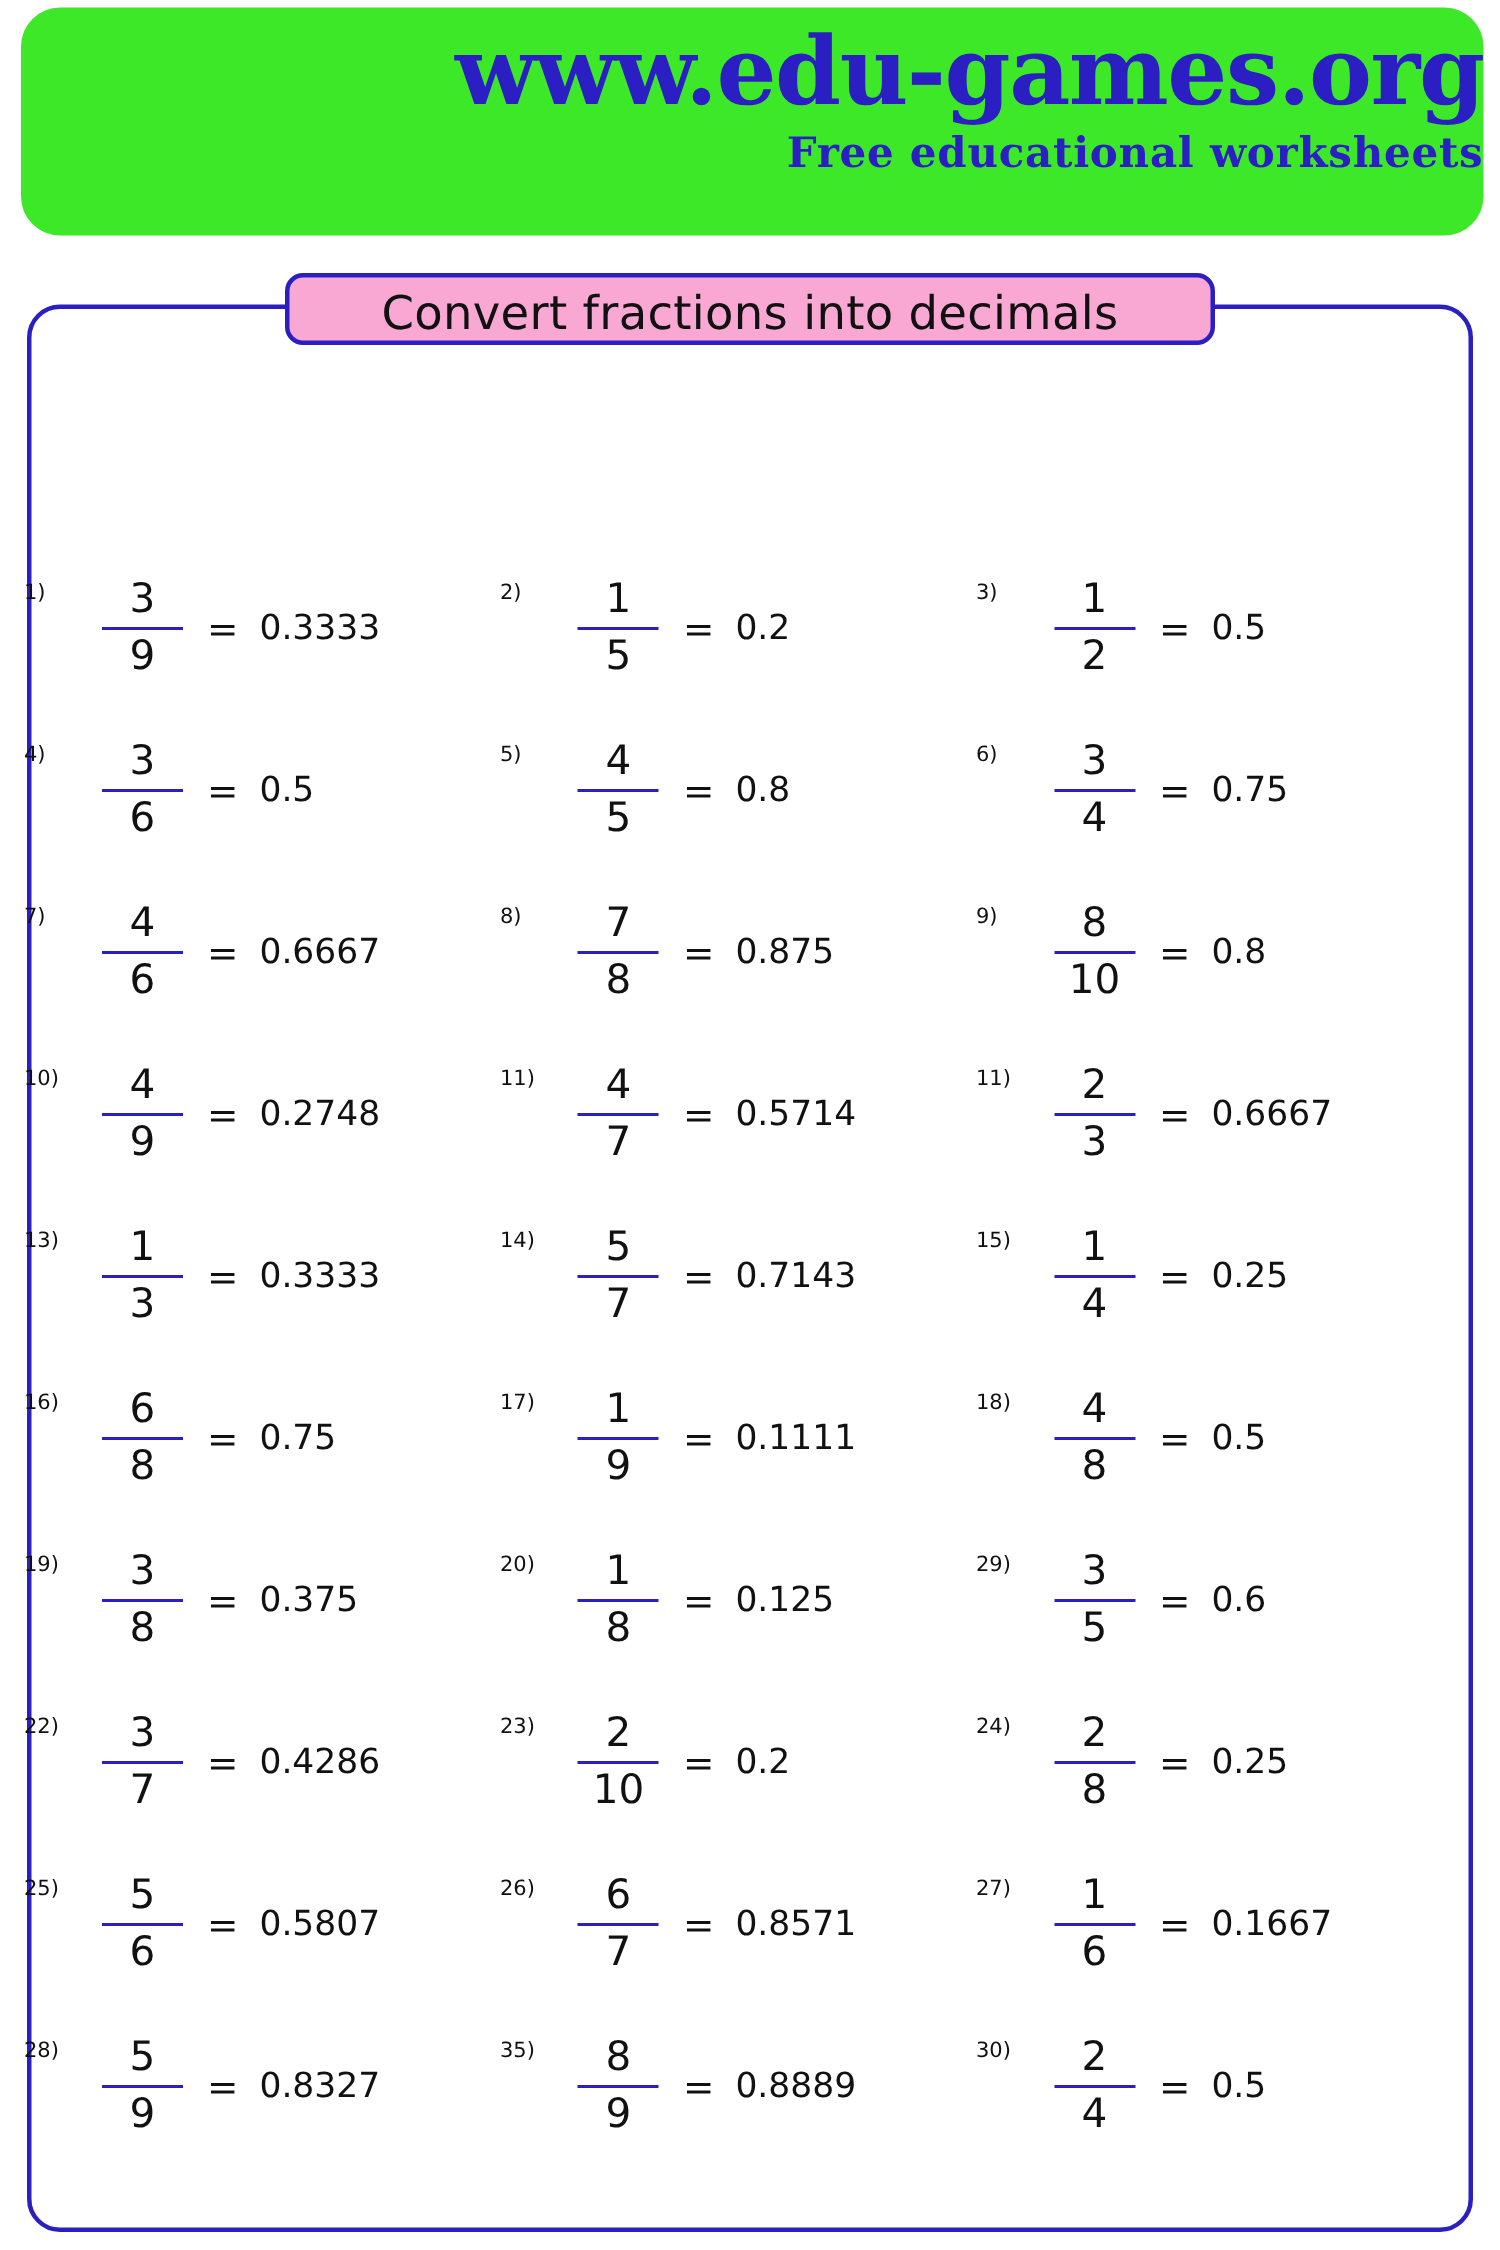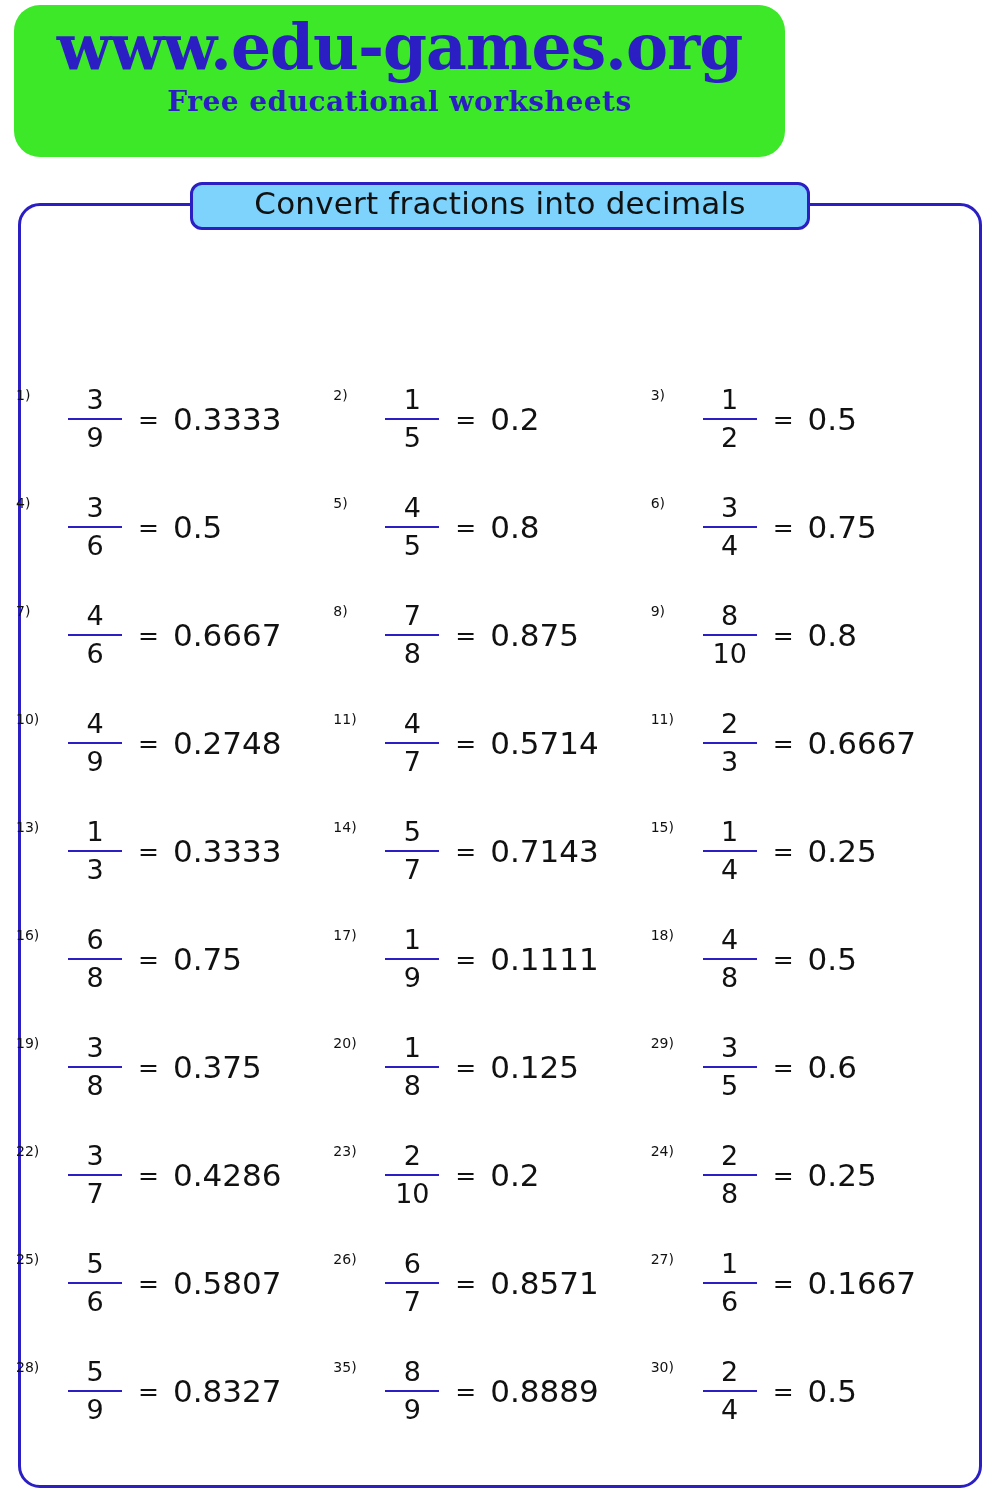--- a/index.html
+++ b/index.html
@@ -17,25 +17,25 @@
     width: 1000px;
     height: 1500px;
     background: #ffffff;
   }
 
   
   .banner {
     position: absolute;
     left: 14px;
     top: 5px;
-    width: 771px;
+    width: 975px;
     height: 152px;
     background: #3ce828;
     border-radius: 26px;
-    text-align: center;
+    text-align: right;
     overflow: hidden;
   }
   .banner-title {
     margin-top: 6px;
     font-family: "DejaVu Serif", serif;
     font-weight: bold;
     font-size: 63px;
     color: #2b1fc4;
     letter-spacing: -1px;
     line-height: 1.15;
@@ -62,25 +62,25 @@
     background: #ffffff;
   }
 
   
   .title-pill {
     position: absolute;
     left: 190px;
     top: 182px;
     width: 620px;
     height: 48px;
-    background: #7dd3fc;
+    background: #f9a8d4;
     border: 3px solid #2b1fc4;
     border-radius: 12px;
     display: flex;
-    align-items: flex-start;
+    align-items: flex-end;
     justify-content: center;
     z-index: 5;
   }
   .title-pill span {
     font-family: "DejaVu Sans", sans-serif;
     font-size: 31px;
     color: #111111;
     letter-spacing: 0.2px;
     white-space: nowrap;
   }
@@ -131,21 +131,21 @@
   }
   .frac .den { display: block; padding-top: 1px; }
 
   .eq {
     font-size: 25px;
     color: #111111;
     margin: 0 14px 0 16px;
   }
 
   .ans {
-    font-size: 31px;
+    font-size: 23px;
     color: #111111;
     white-space: nowrap;
   }
 </style>
 </head>
 <body>
 
 <div class="page">
 
   <div class="banner">

